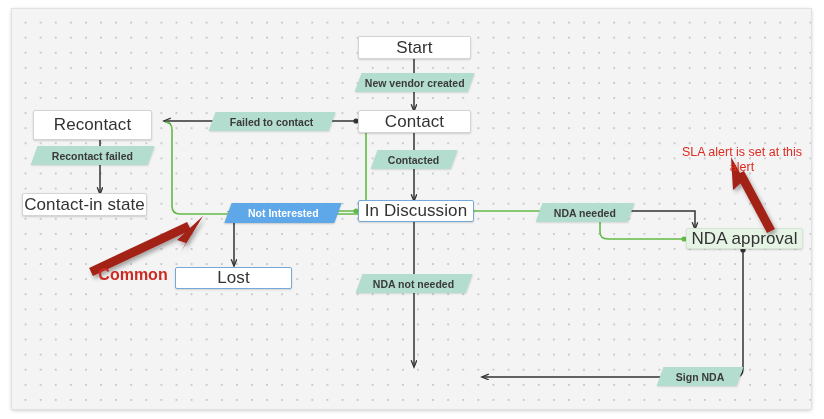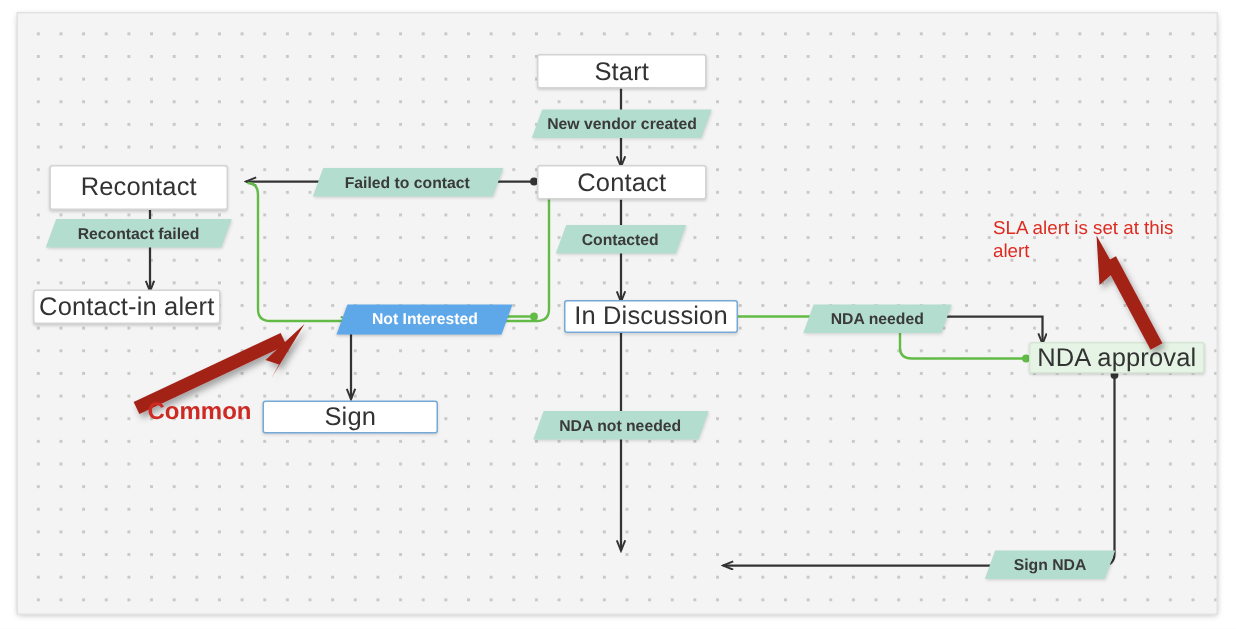--- a/index.html
+++ b/index.html
@@ -119,29 +119,29 @@
 
     <div class="node" style="left:346px;top:101px;width:113px;height:23px;">
       <span>Contact</span>
     </div>
 
     <div class="node" style="left:21px;top:101px;width:119px;height:30px;">
       <span>Recontact</span>
     </div>
 
     <div class="node" style="left:10px;top:184px;width:125px;height:23px;">
-      <span>Contact-in alert</span>
-    </div>
-
-    <div class="node blue" style="left:346px;top:191px;width:116px;height:22px;margin-left:18px;">
+      <span>Contact-in state</span>
+    </div>
+
+    <div class="node blue" style="left:346px;top:191px;width:116px;height:22px;">
       <span>In Discussion</span>
     </div>
 
     <div class="node blue" style="left:163px;top:258px;width:117px;height:22px;">
-      <span>Sign</span>
+      <span>Lost</span>
     </div>
 
     <div class="node greenfill" style="left:674px;top:219px;width:117px;height:21px;">
       <span>NDA approval</span>
     </div>
 
 
     <div class="lbl" style="left:346px;top:64px;width:113px;">
       <span>New vendor created</span>
     </div>
@@ -193,19 +193,19 @@
       <defs>
         <filter id="sh2" x="-30%" y="-30%" width="180%" height="180%">
           <feDropShadow dx="2" dy="3" stdDeviation="2.2" flood-color="#000" flood-opacity="0.33"></feDropShadow>
         </filter>
       </defs>
       <g filter="url(#sh2)">
         <path d="M49,82 L18,24" stroke="#a32018" stroke-width="9" stroke-linecap="butt"></path>
         <path d="M9,8 L11,41 L19,34 L27,40 Z" fill="#a32018"></path>
       </g>
     </svg>
-    <div class="anno plain" style="left:650px;top:136px;width:160px;text-align:left;">
+    <div class="anno plain" style="left:650px;top:136px;width:160px;text-align:center;">
       <div>SLA alert is set at this</div>
       <div>alert</div>
     </div>
 
   </div>
 </div>
 
 </body></html>

